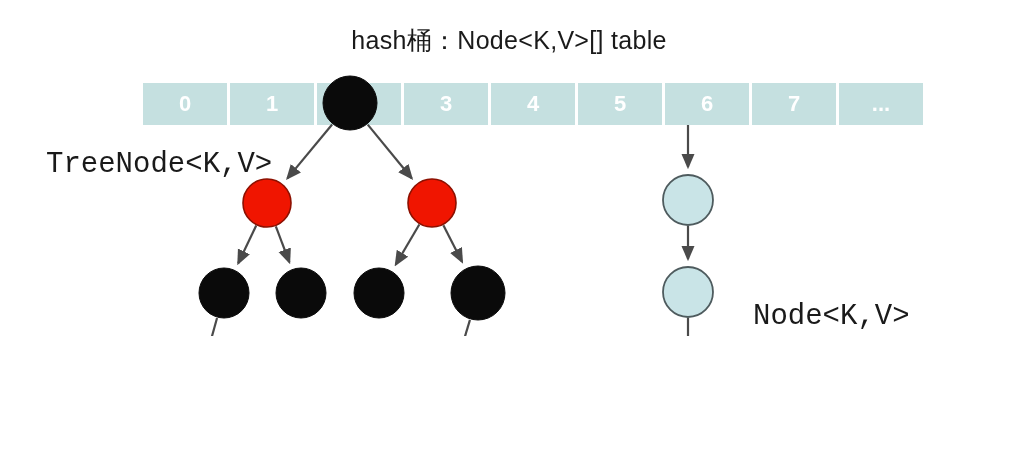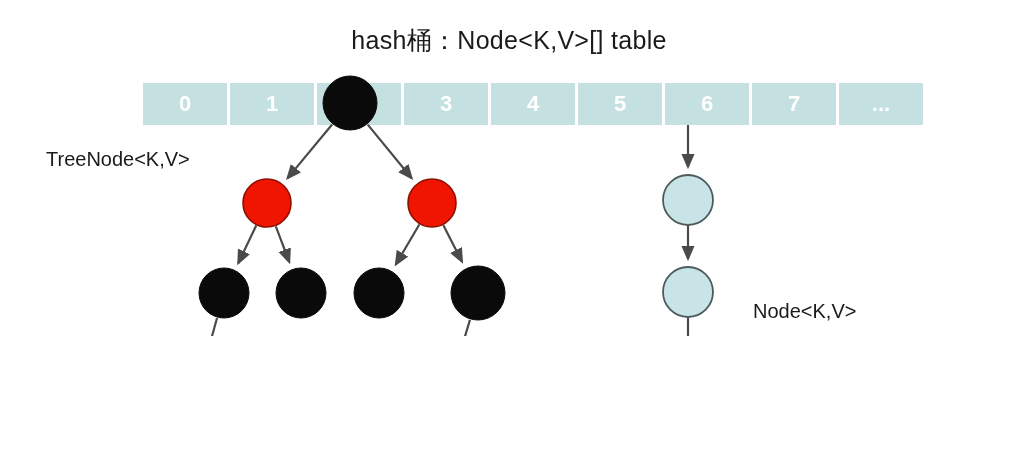--- a/index.html
+++ b/index.html
@@ -30,23 +30,24 @@
     top: 24px;
     width: 1018px;
     text-align: center;
     font-size: 25px;
     color: #1a1a1a;
     letter-spacing: 0.3px;
     white-space: nowrap;
   }
   .side-label {
     position: absolute;
-    font-size: 20px;
+    font-size: 29px;
     color: #1a1a1a;
     white-space: nowrap;
+    font-family: Liberation Mono, monospace;
   }
   #label-treenode {
     left: 46px;
     top: 148px;
   }
   #label-node {
     left: 740px;
     top: 300px;
     margin-left: 13px;
   }

